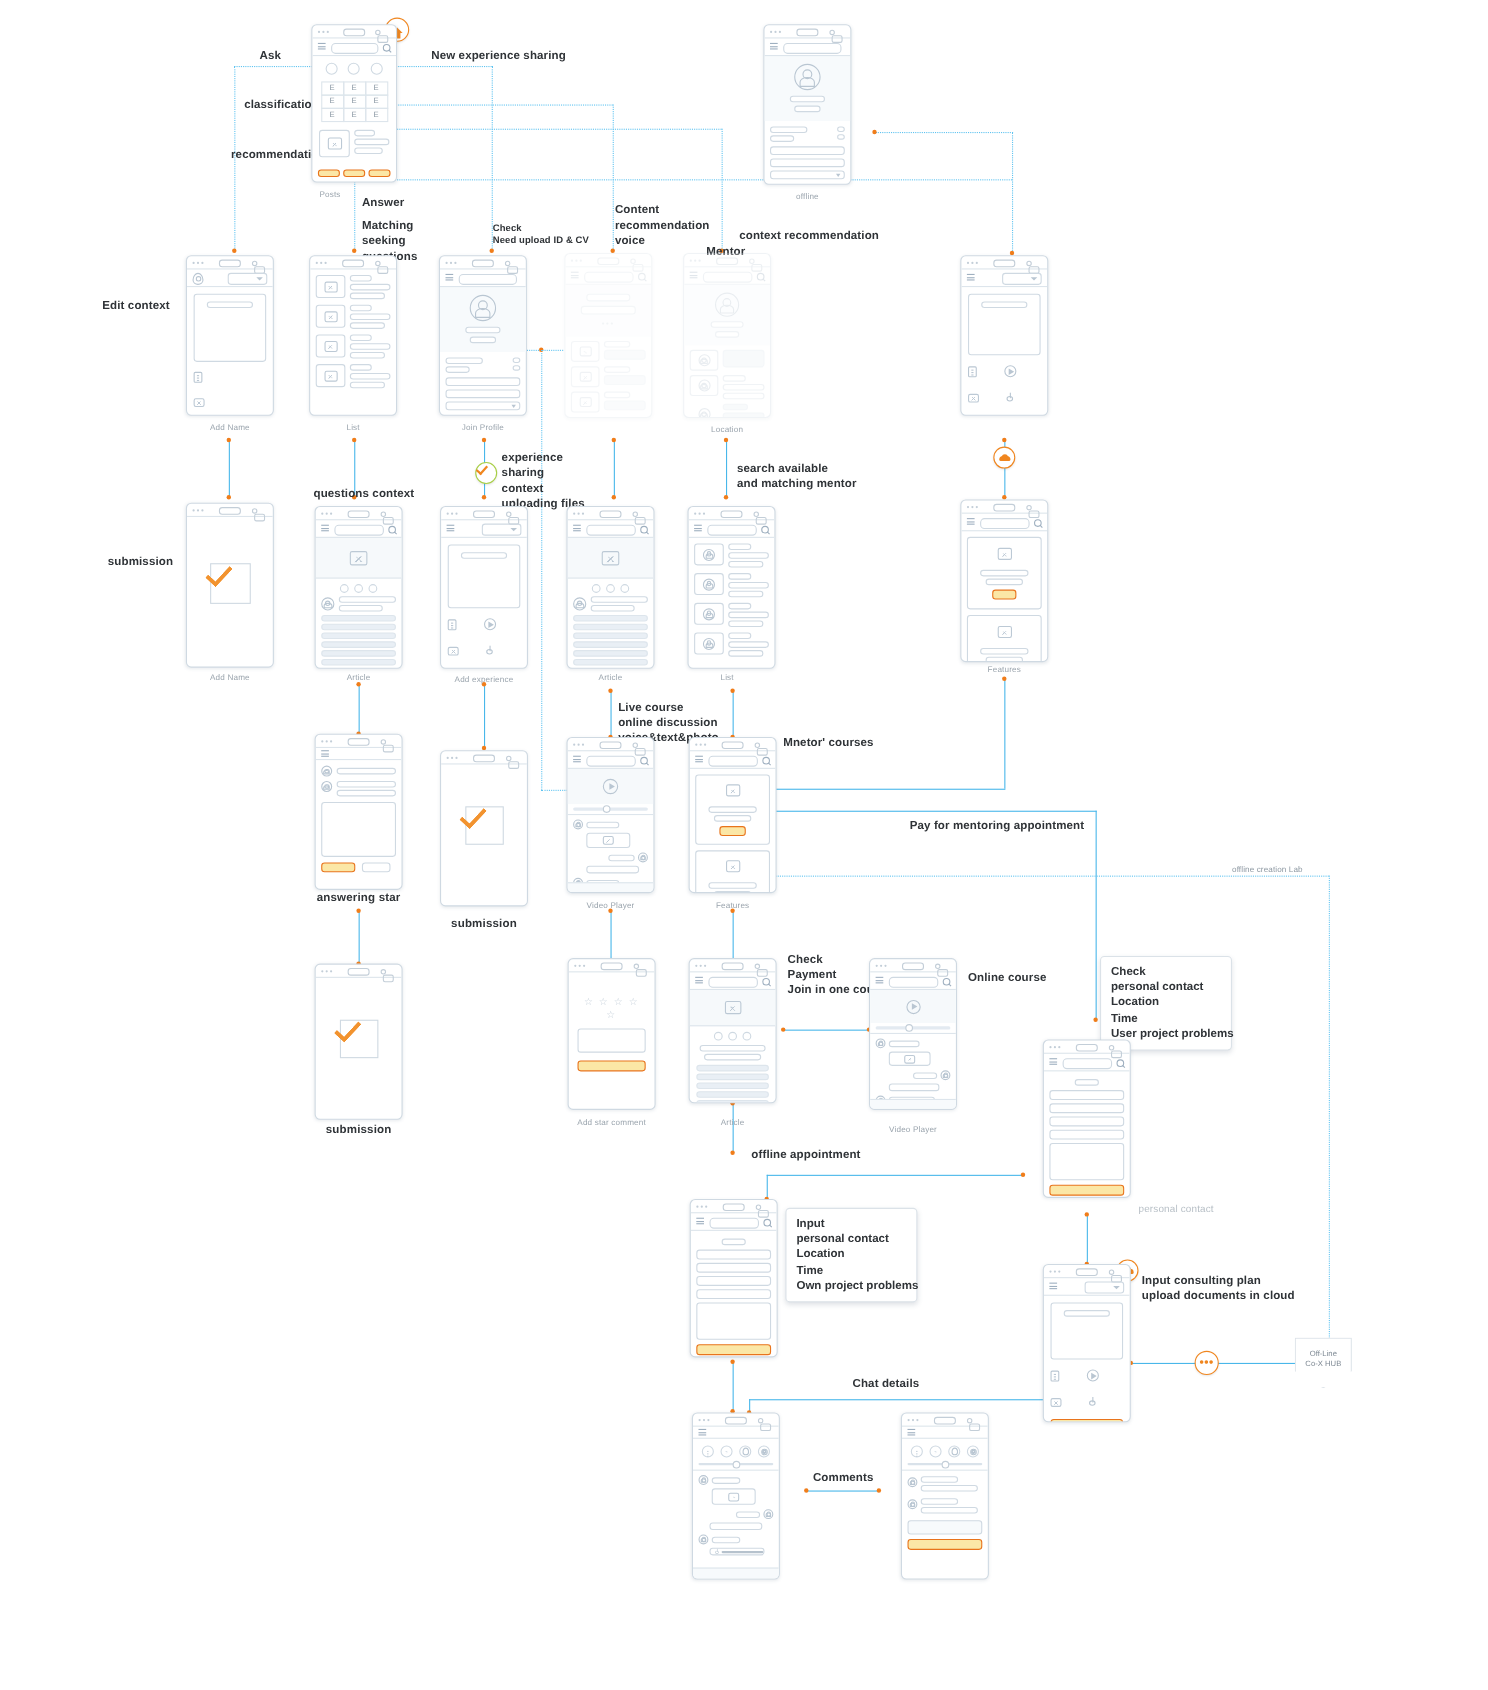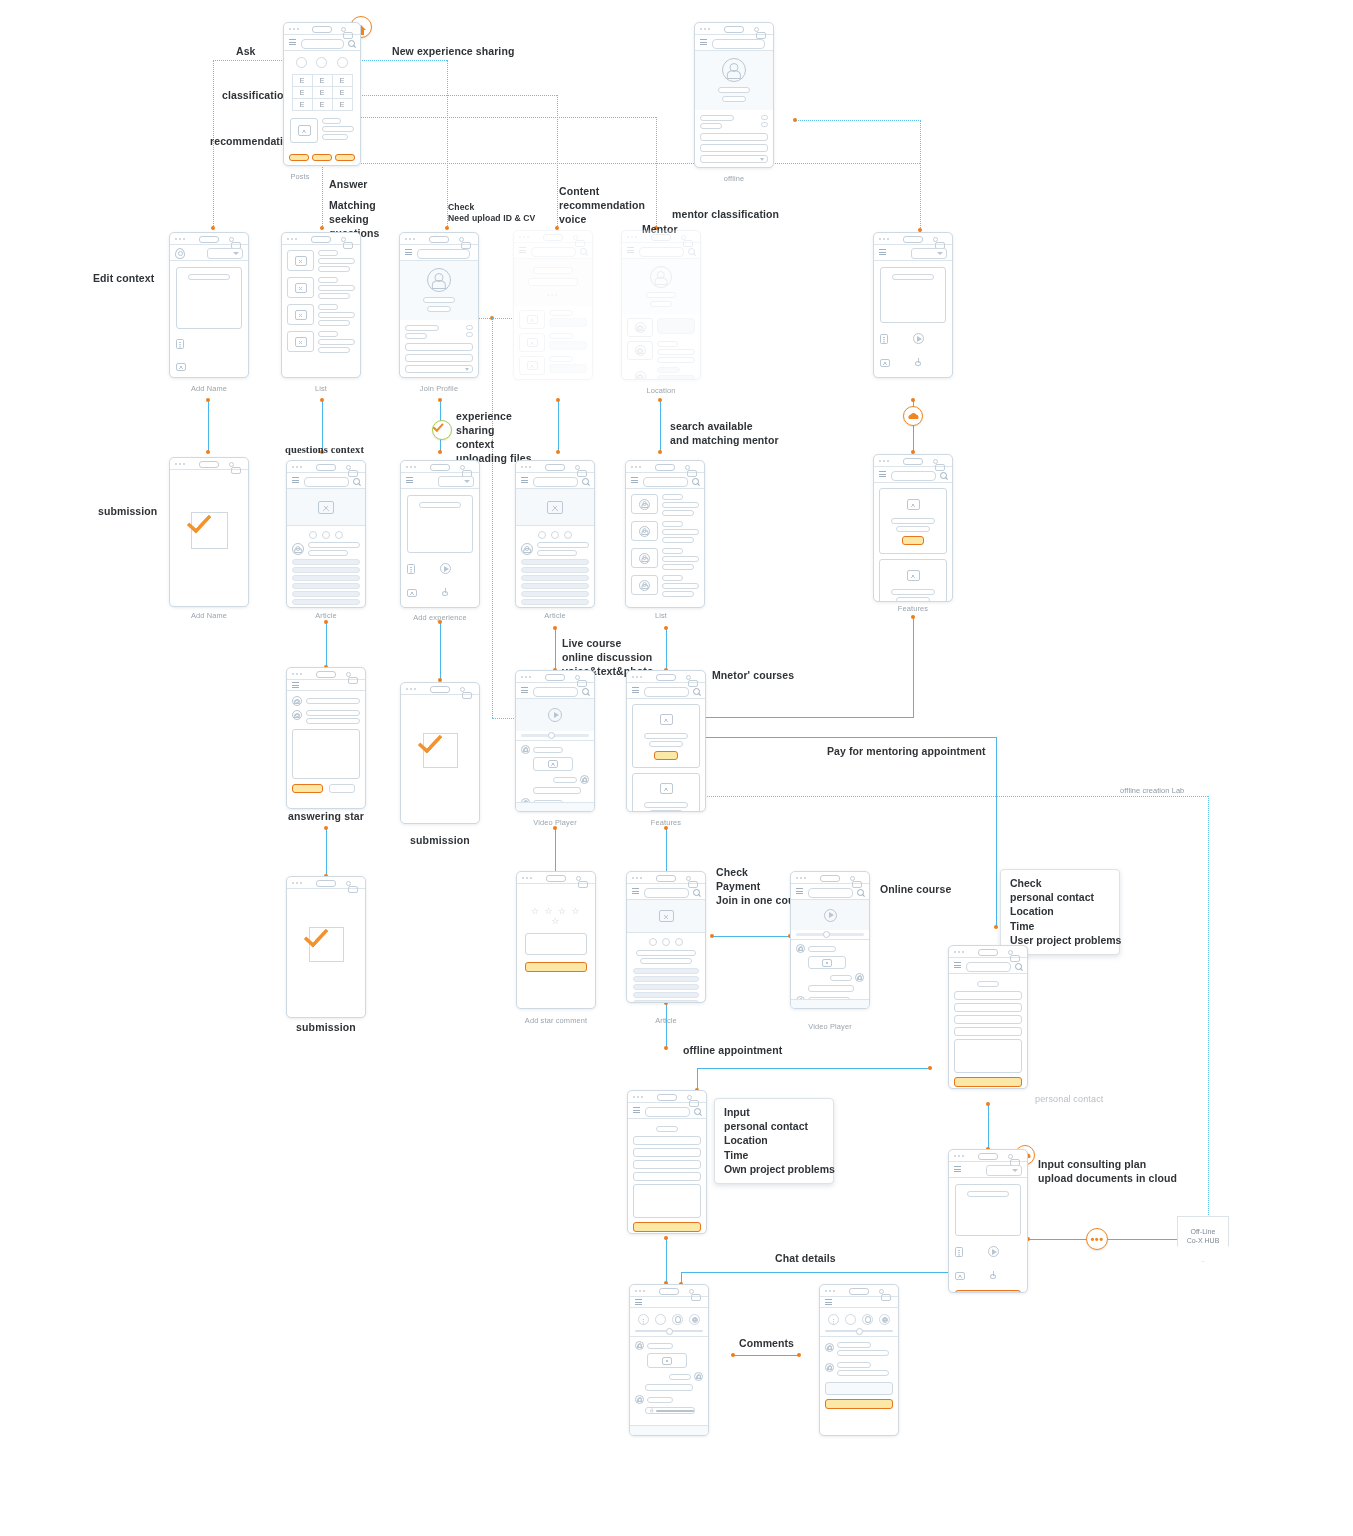--- a/index.html
+++ b/index.html
@@ -282,25 +282,25 @@
   <div class="lbl" style="left:329px;top:178px;">Answer</div>
   <div class="lbl" style="left:329px;top:199px;">Matching
 seeking
 questions</div>
   <div class="lbl" style="left:448px;top:202px;font-size:8.6px;">Check
 Need upload ID &amp; CV</div>
   <div class="lbl" style="left:559px;top:185px;">Content
 recommendation
 voice</div>
   <div class="lbl" style="left:642px;top:223px;">Mentor</div>
-  <div class="lbl" style="left:672px;top:208px;">mentor classification</div>
+  <div class="lbl" style="left:672px;top:208px;">context recommendation</div>
 
   <div class="lbl" style="left:93px;top:272px;">Edit context</div>
   <div class="lbl" style="left:98px;top:505px;">submission</div>
-  <div class="lbl" style="left:285px;top:443px;font-family:Liberation Serif, serif;">questions context</div>
+  <div class="lbl" style="left:285px;top:443px;">questions context</div>
   <div class="lbl" style="left:456px;top:410px;">experience
 sharing
 context
 uploading files</div>
   <div class="lbl" style="left:670px;top:420px;">search available
 and matching mentor</div>
   <div class="lbl" style="left:562px;top:637px;">Live course
 online discussion
 voice&amp;text&amp;photo</div>
   <div class="lbl" style="left:712px;top:669px;">Mnetor' courses</div>

